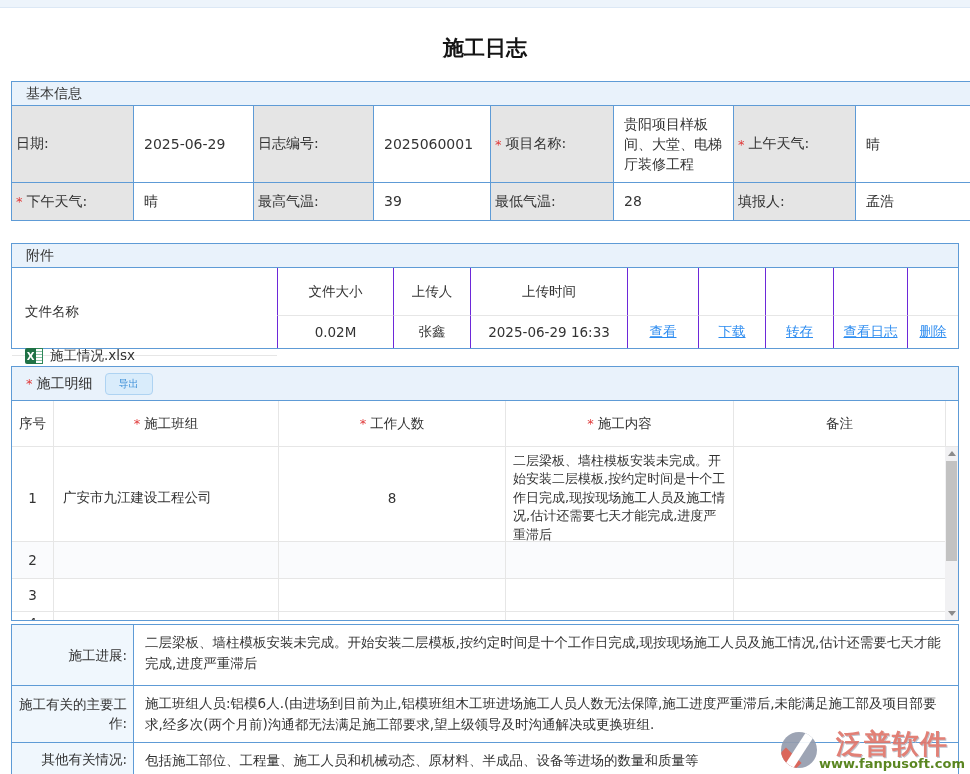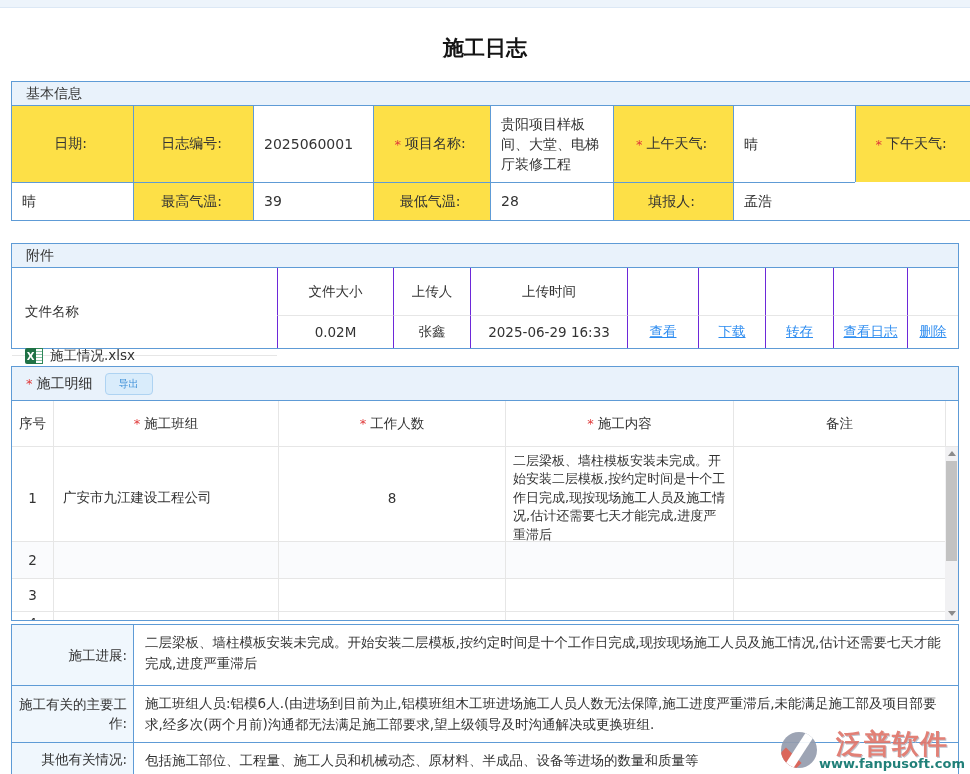--- a/index.html
+++ b/index.html
@@ -20,21 +20,21 @@
 
   .star { color:#e03a3a; margin-right:4px; font-size:13px; }
 
   
   .sec-basic { margin-top:19px; }
   .bgrid { display:grid; grid-template-columns:121px 120px 120px 117px 123px 120px 122px 1fr;
     grid-template-rows:76px 38px; }
   .bcell { border-left:1px solid #5e9bd6; font-size:14px; display:flex; align-items:center; }
   .bgrid .bcell:nth-child(8n+1) { border-left:none; }
   .bgrid .bcell:nth-child(n+9) { border-top:1px solid #5e9bd6; }
-  .blabel { background:#fde047; justify-content:center; padding:0 8px 0 4px; text-align:right; }
+  .blabel { background:#e5e5e5; justify-content:flex-start; padding:0 8px 0 4px; text-align:right; }
   .bvalue { background:#fff; padding:4px 6px 4px 10px; line-height:1.45; }
 
   
   .sec-att { margin-top:22px; }
   .agrid { display:grid; grid-template-columns:265px 116px 77px 157px 71px 67px 68px 74px 1fr;
     grid-template-rows:47px 33px; font-size:13.5px; }
   .acell { border-left:1px solid #6d28d9; display:flex; align-items:center; justify-content:center; }
   .agrid .acell:nth-child(9n+1) { border-left:none; justify-content:flex-start; padding-left:13px;margin-top:40px; }
   .agrid .acell:nth-child(n+10) { border-top:1px solid #e6e6e6; }
   .alink { color:#2d8cf0; text-decoration:underline; cursor:pointer; }
@@ -82,37 +82,38 @@
   
   .brand { position:absolute; right:5px; bottom:3px; display:flex; align-items:center; opacity:0.92; }
   .brand-icon { position:relative; width:36px; height:36px; border-radius:50%; background:#959dae; overflow:hidden; flex:none; }
   .brand-icon::before { content:""; position:absolute; left:-6px; bottom:-6px; width:22px; height:22px;
     background:#d85a4e; transform:rotate(45deg); }
   .brand-icon::after { content:""; position:absolute; left:13px; top:-8px; width:9px; height:56px;
     background:#fff; transform:rotate(33deg); }
   .brand-txt { margin-left:2px; display:flex; flex-direction:column; align-items:center; }
   .brand-name { font-size:27px; font-weight:700; color:#e0766b; line-height:1; letter-spacing:1px;
     text-shadow:1px 1px 0 #b9bec9; }
-  .brand-url { font-size:13px; font-weight:700; color:#0f766e; line-height:1.1; }
+  .brand-url { font-size:13px; font-weight:700; color:#4d7c0f; line-height:1.1; }
 </style>
 </head>
 <body>
 
 <div class="topbar"></div>
 
 <div class="page-title">施工日志</div>
 
 <div class="wrap">
 
   <section class="sec sec-basic cut">
     <div class="sec-h">基本信息</div>
     <div class="bgrid">
       <div class="bcell blabel">
           <span>日期:</span>
         </div>
+      <div class="bcell bvalue">2025-06-29</div>
       <div class="bcell blabel">
           <span>日志编号:</span>
         </div>
       <div class="bcell bvalue">2025060001</div>
       <div class="bcell blabel">
           <span class="star">*</span>
           <span>项目名称:</span>
         </div>
       <div class="bcell bvalue">贵阳项目样板间、大堂、电梯厅装修工程</div>
       <div class="bcell blabel">

